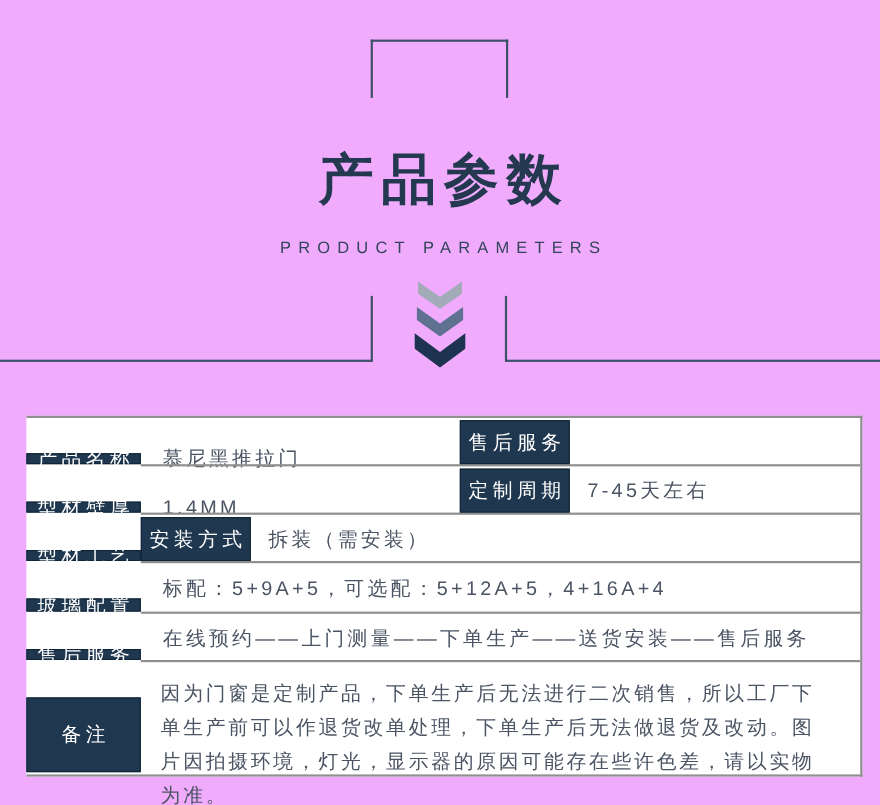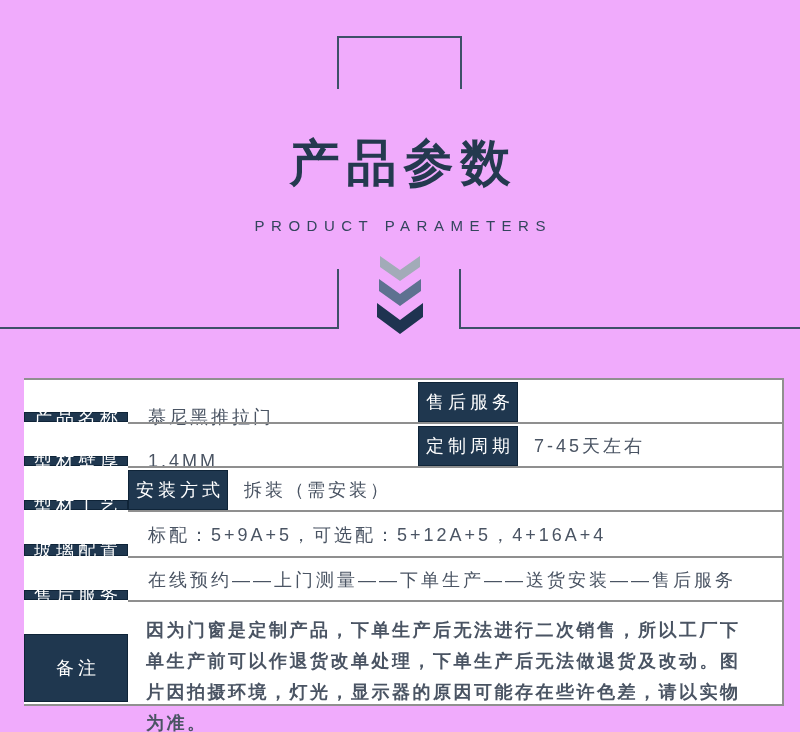--- a/index.html
+++ b/index.html
@@ -33,21 +33,21 @@
        margin:2px 0;display:flex;align-items:center;justify-content:center;
        color:#ffffff;font-size:18px;letter-spacing:4px;text-indent:4px;
        position:relative;z-index:1;}
   .lbl.c1{width:104px;margin-top:32px;}
   .lbl.c2{width:100px;}
   .val{box-sizing:border-box;display:flex;align-items:center;
        color:#4a5463;font-size:18px;letter-spacing:3px;}
   .val.v1{width:290px;padding-left:20px;margin-top:30px;}
   .val.v2{flex:1;padding-left:16px;}
   .val.wide{flex:1;padding-left:20px;}
-  .val.note{display:block;padding:13px 22px 0 18px;line-height:31px;letter-spacing:2.5px;font-weight:bold;}
+  .val.note{display:block;padding:13px 22px 0 18px;line-height:31px;letter-spacing:2.5px;}
 </style>
 </head>
 <body>
 
 <div class="page">
 
   <div class="top-bracket"></div>
 
   <div class="title">产品参数</div>
   <div class="subtitle">PRODUCT PARAMETERS</div>

